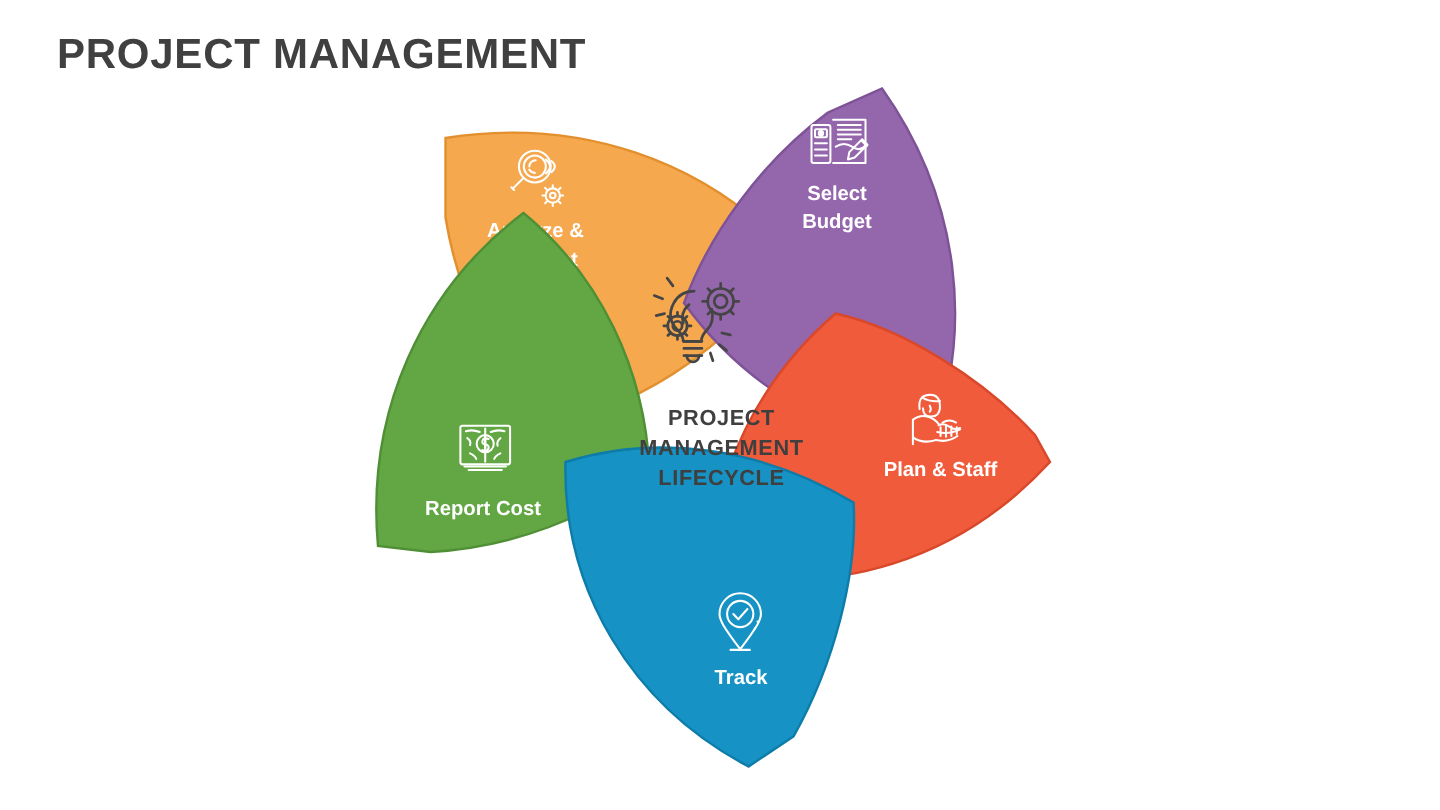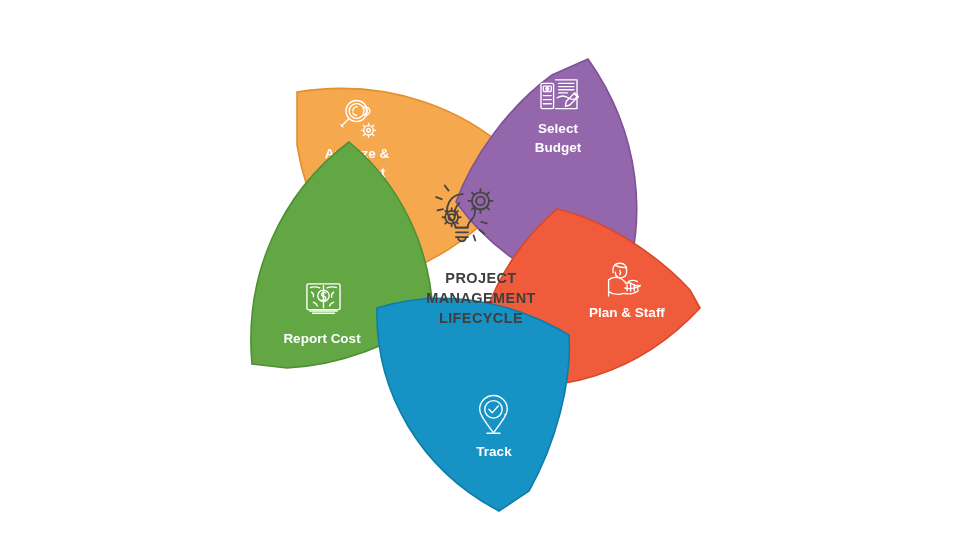--- a/index.html
+++ b/index.html
@@ -57,20 +57,21 @@
     stroke-width: 2.1;
     stroke-linecap: round;
     stroke-linejoin: round;
   }
 </style>
 </head>
 <body>
 
 <div id="slide">
 
+  <div id="page-title">PROJECT MANAGEMENT</div>
 
   <svg id="diagram" viewBox="0 0 960 540">
 
     <g>
       <path class="petal-shape" fill="#F5A84E" stroke="#E28F2E" d="M 297.0 92.0
                C 385.0 78.0 470.0 106.0 528.0 170.0
                C 492.0 226.0 435.0 268.0 368.0 283.0
                C 331.0 250.0 306.0 200.0 297.0 145.0
                Z"></path>
       <g class="icon-stroke" transform="translate(340,100) scale(0.92)">

